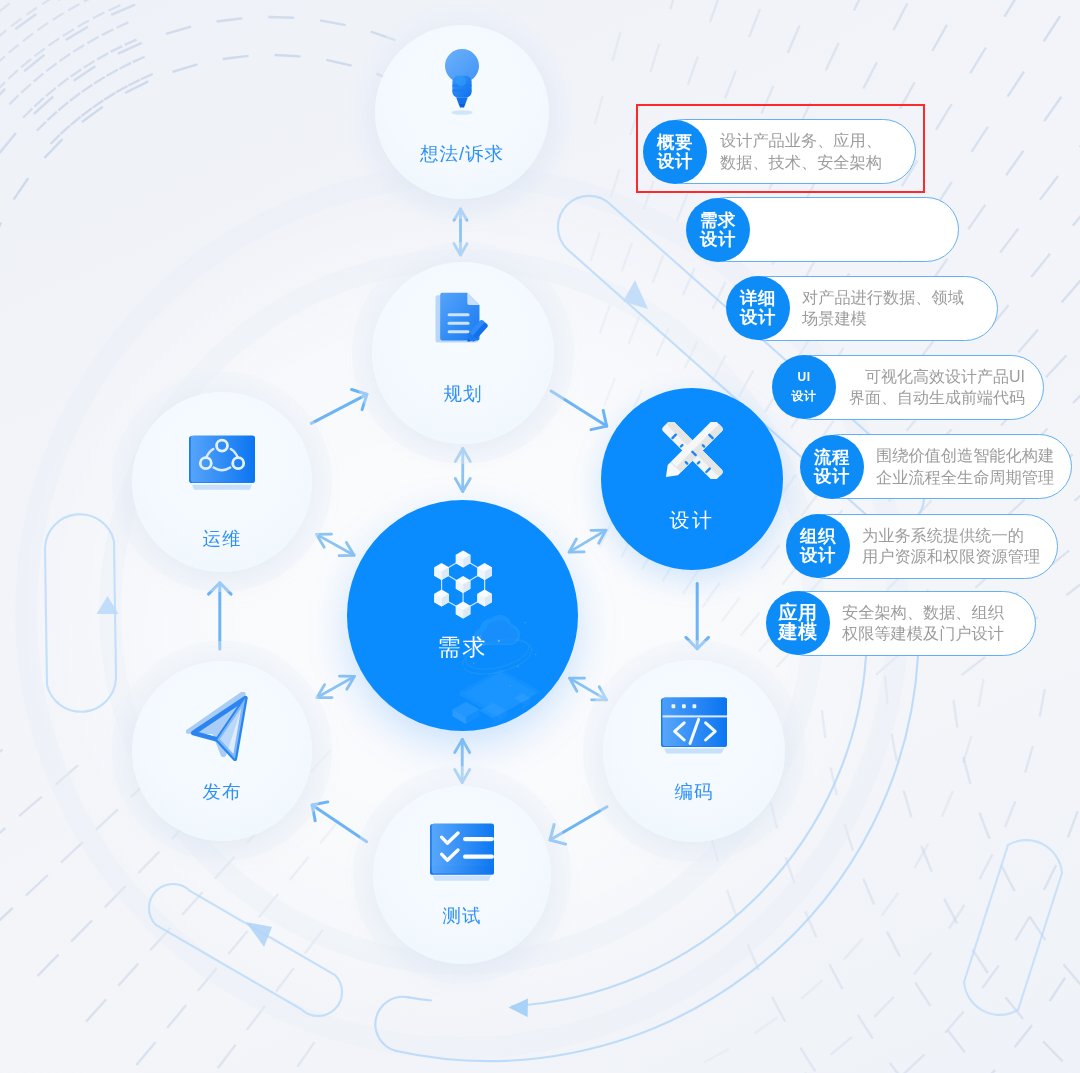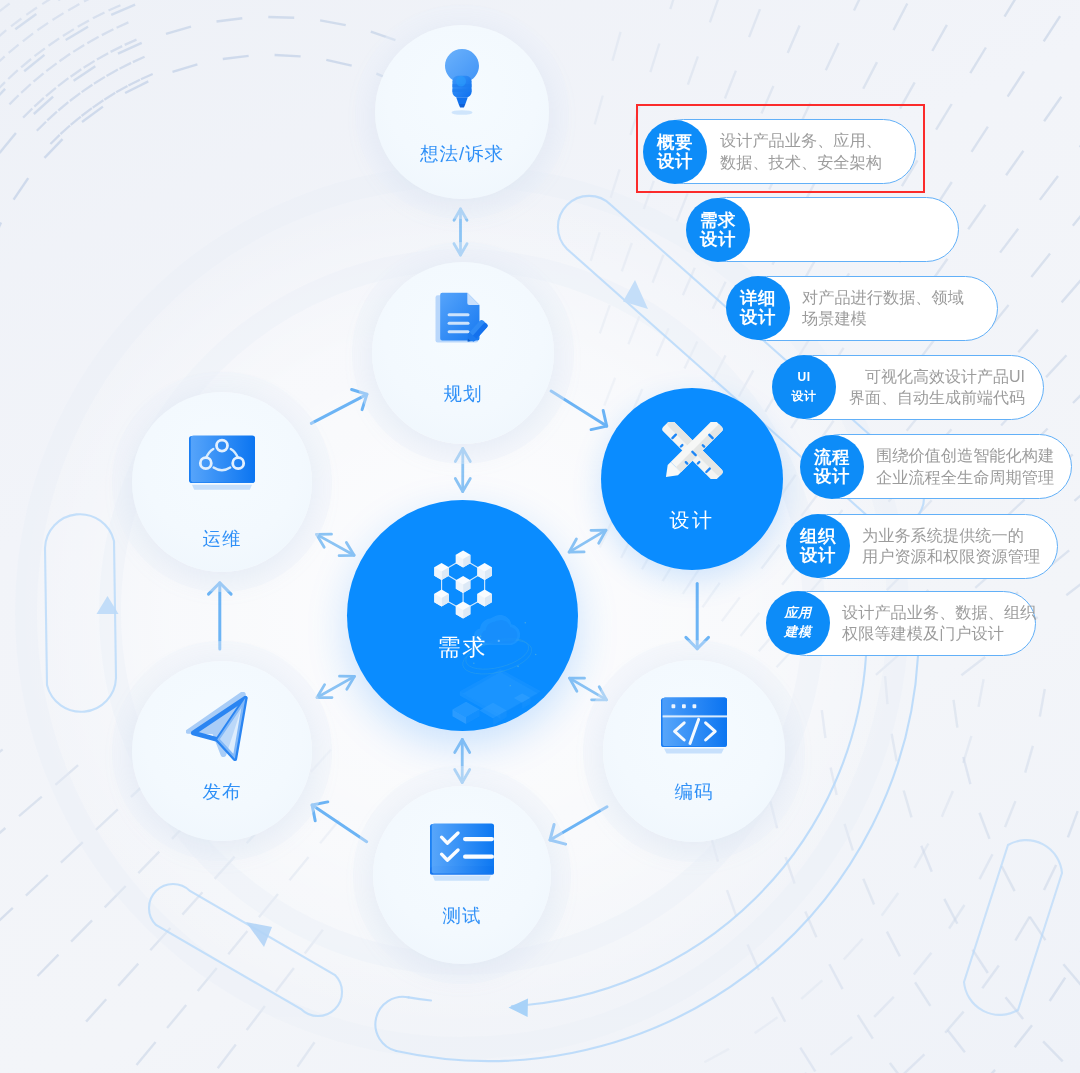--- a/index.html
+++ b/index.html
@@ -850,24 +850,24 @@
          <span>用户资源和权限资源管理</span>
        </div>
        <div class="pill-badge" style="left:786px;top:514px;width:64px;height:64px;font-size:17.4px;line-height:18.6px;">
          <span>组织</span>
          <span>设计</span>
        </div>
       </div>
       <div class="pill" style="left: 0px; top: 0px; width: 1080px; height: 1073px; pointer-events: none;">
         <div class="pill-box" style="left:774px;top:590.5px;width:262px;height:65px;"></div>
        <div class="pill-text" style="left:842px;top:601.5px;font-size:16.2px;line-height:21.5px;">
-         <span>设计产品业务、数据、组织</span>
+         <span>安全架构、数据、组织</span>
          <span>权限等建模及门户设计</span>
        </div>
-       <div class="pill-badge" style="left:766px;top:591px;width:64px;height:64px;font-size:13px;line-height:18.6px;font-style:italic;">
+       <div class="pill-badge" style="left:766px;top:591px;width:64px;height:64px;font-size:19px;line-height:18.6px;">
          <span>应用</span>
          <span>建模</span>
        </div>
       </div>
     </div>
 
   <div id="redbox" style="left: 636px; top: 104px; width: 289px; height: 89px;"></div>
 
 </div>
 

